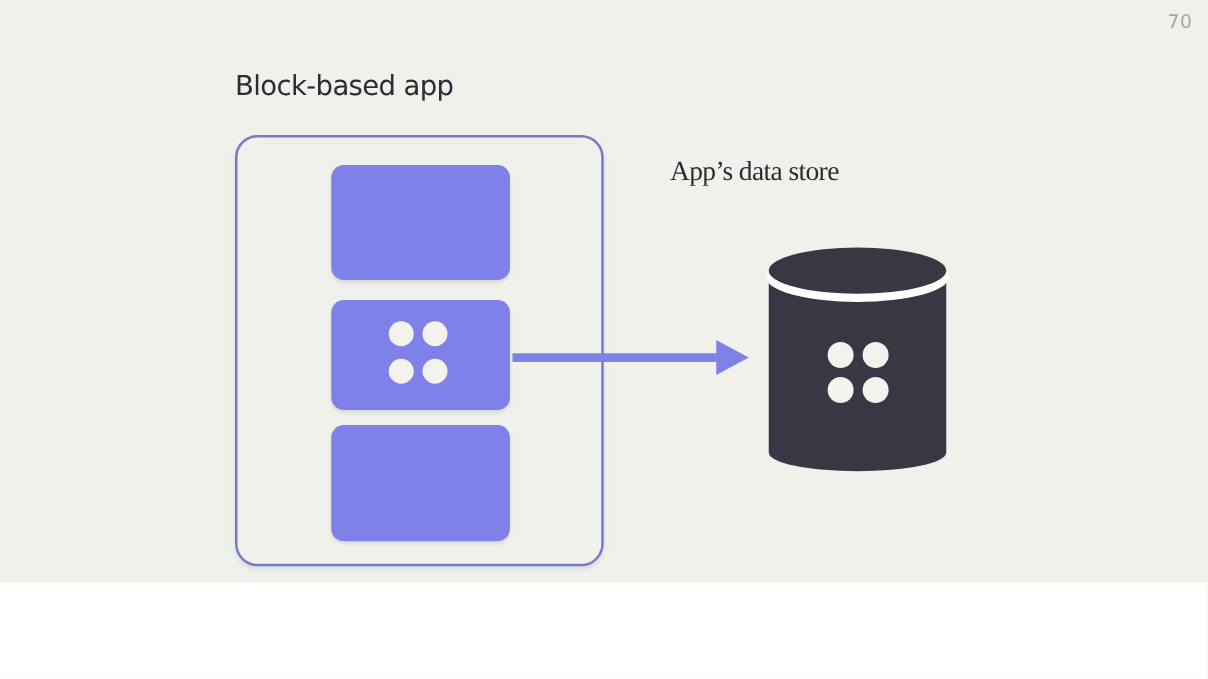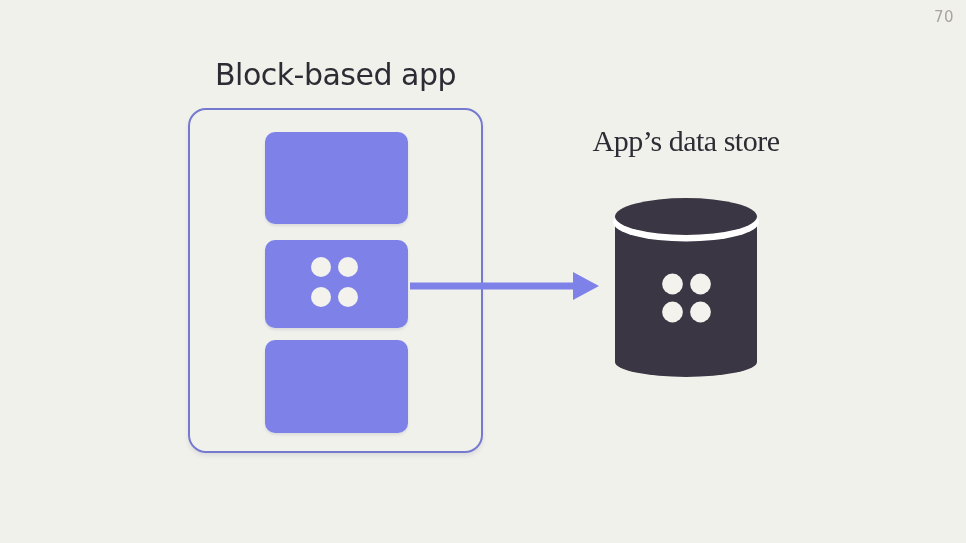--- a/index.html
+++ b/index.html
@@ -3,38 +3,38 @@
 <meta charset="utf-8">
 <style>
   html, body { margin: 0; padding: 0; }
   body {
     font-family: "DejaVu Sans", "Liberation Sans", sans-serif;
     background: #ffffff;
   }
   .slide {
     position: relative;
     width: 966px;
-    height: 543px;
+    height: 466px;
     background: var(--background, #F1F1EC);
     overflow: hidden;
   }
   .page-number {
     position: absolute;
     top: 8px;
     right: 12px;
     font-size: 15px;
     color: var(--page-number-gray, #A8A49E);
     letter-spacing: 0.5px;
   }
   .title {
     position: absolute;
     color: var(--text-dark, #2D2C35);
-    font-size: 30px;
+    font-size: 22px;
     letter-spacing: -0.5px;
-    text-align: center;
+    text-align: left;
     white-space: nowrap;
   }
   .app-title   { left: 188px; width: 295px; top: 57px; }
   .store-title { left: 536px; width: 300px; top: 124px; font-family: Liberation Serif, serif; }
 
   .app-container {
     position: absolute;
     left: 188px;
     top: 108px;
     width: 295px;

